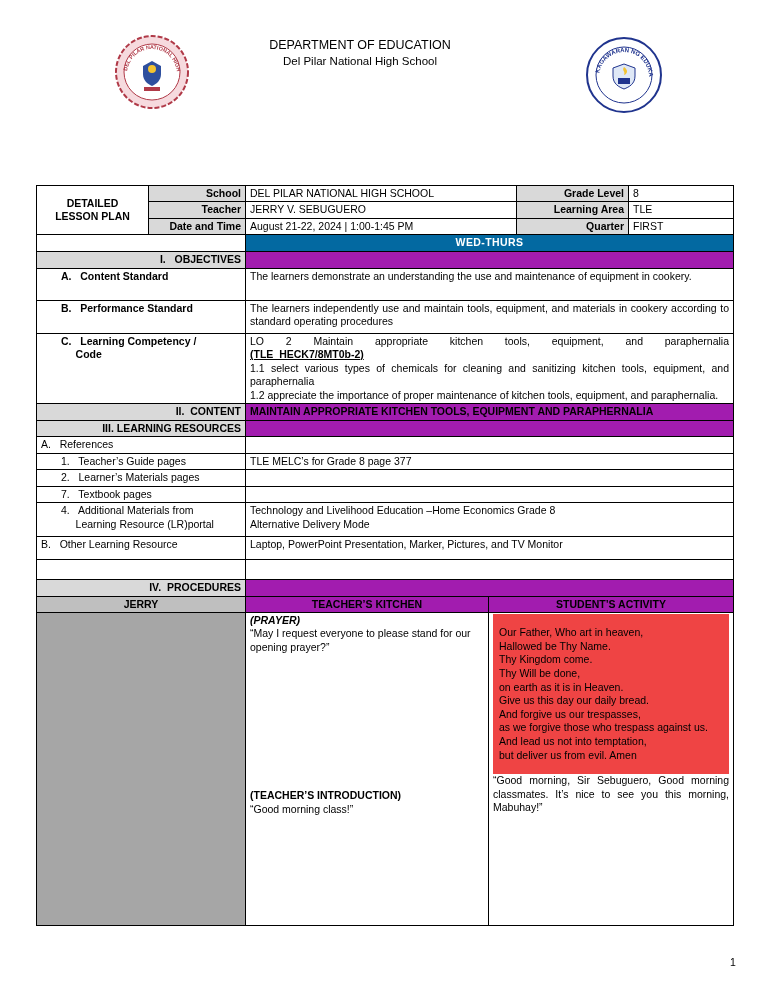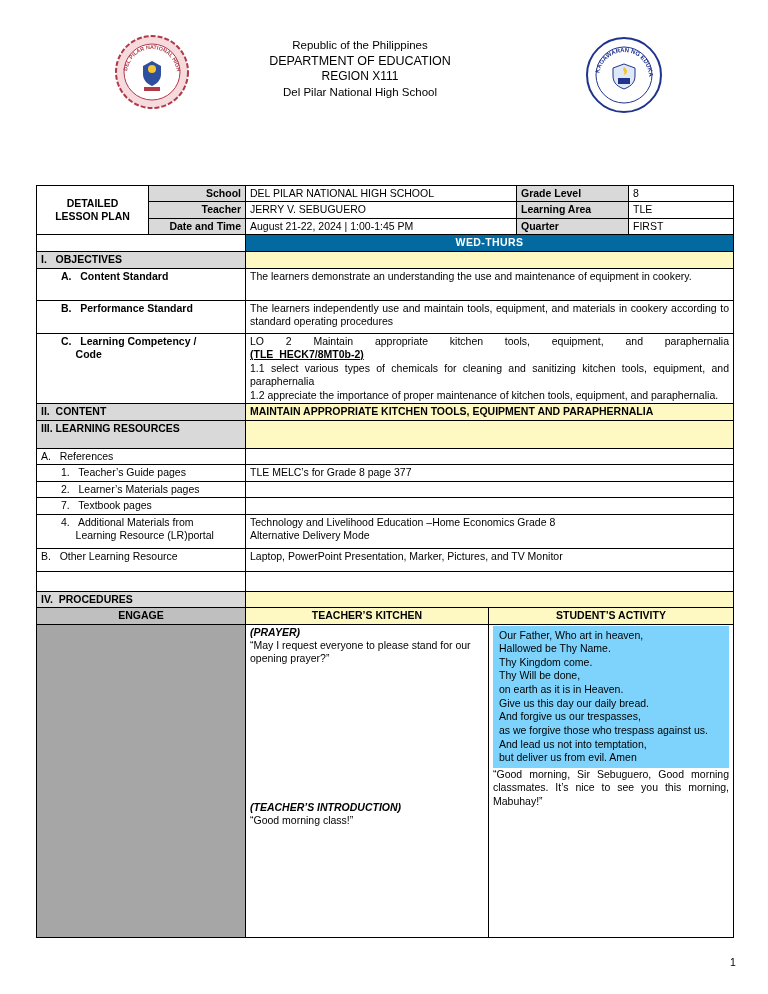--- a/index.html
+++ b/index.html
@@ -15,37 +15,37 @@
   .h-bold { font-weight:normal; font-size:12.5px; }
   .seal { position:absolute; }
   .seal-left  { left:114px; top:34px; }
   .seal-right { left:585px; top:36px; }
 
   
   .dlp-table { position:absolute; left:36px; top:185px; width:697px;
                border-collapse:collapse; table-layout:fixed; font-size:10.5px; }
   .dlp-table td { border:1px solid #000; padding:1px 4px; vertical-align:top;
                   line-height:1.28; overflow:hidden; }
-  .gray  { background:#d9d9d9; }
-  .blue  { background:#fef9c3; }
+  .gray  { background:#d9d9d9;text-align:right; }
+  .blue  { background:#a21caf; }
   .b     { font-weight:bold; }
   .bi    { font-weight:bold; font-style:italic; }
   .u     { text-decoration:underline; }
   .c     { text-align:center; }
   .right { text-align:right; }
   .vm    { vertical-align:middle !important; }
   .pre   { white-space:pre-wrap; }
   .j     { text-align:justify; }
   .jl    { text-align:justify; text-align-last:justify; }
   .ind   { padding-left:24px !important; }
   .banner{ background:#0369a1; color:#fff; font-weight:bold; text-align:center; letter-spacing:.4px; }
   .engage-cell { background:#bfbfbf; font-weight:bold; text-align:center; }
   .engage-col  { background:#a6a6a6; }
-  .prayer-box  { background:#7dd3fc; padding:3px 6px; white-space:pre-wrap; line-height:1.3; }
-  .gap-lg { margin-top:135px;font-style:italic; }
+  .prayer-box  { background:#ef4444; padding:12px 6px; white-space:pre-wrap; line-height:1.3; }
+  .gap-lg { margin-top:135px; }
   .gap-md { }
   .pagenum { position:absolute; left:730px; top:956px; font-size:10.5px; }
 </style>
 </head>
 <body>
 
 <div class="page">
 
   <svg class="seal seal-left" width="76" height="76" viewBox="0 0 76 76">
     <circle cx="38" cy="38" r="36" fill="#f6dade" stroke="#b03a48" stroke-width="2" stroke-dasharray="5 2"></circle>
@@ -55,23 +55,21 @@
       </defs>
     <text font-size="5.4" fill="#b03a48" font-weight="bold">
       <textPath href="#arcL" startOffset="4%">DEL PILAR NATIONAL HIGH SCHOOL</textPath>
     </text>
     <path d="M38 27 l9 5 v8 c0 7 -5 10 -9 12 c-4 -2 -9 -5 -9 -12 v-8 z" fill="#2e4f9e"></path>
     <circle cx="38" cy="35" r="4" fill="#f4c430"></circle>
     <rect x="30" y="53" width="16" height="4" fill="#b03a48"></rect>
   </svg>
 
   <div class="doc-header">
-    <div>Republic of the Philippines</div>
     <div class="h-bold">DEPARTMENT OF EDUCATION</div>
-    <div class="h-bold" style="font-size:12px">REGION X111</div>
     <div>Del Pilar National High School</div>
   </div>
 
   <svg class="seal seal-right" width="78" height="78" viewBox="0 0 78 78">
     <circle cx="39" cy="39" r="37" fill="#ffffff" stroke="#20348e" stroke-width="2"></circle>
     <circle cx="39" cy="39" r="28" fill="#ffffff" stroke="#20348e" stroke-width="1"></circle>
     <defs>
         <path id="arcR" d="M 14 41 A 25 25 0 1 1 64 41" fill="none"></path>
       </defs>
     <text font-size="6" fill="#20348e" font-weight="bold">
@@ -143,21 +141,21 @@
         <div class="j">1.1 select various types of chemicals for cleaning and sanitizing kitchen tools, equipment, and paraphernalia</div>
         <div class="j">1.2 appreciate the importance of proper maintenance of kitchen tools, equipment, and paraphernalia.</div>
       </td>
     </tr>
 
     <tr style="height:17px">
       <td colspan="2" class="gray b pre">II.  CONTENT</td>
       <td colspan="4" class="blue b">MAINTAIN APPROPRIATE KITCHEN TOOLS, EQUIPMENT AND PARAPHERNALIA</td>
     </tr>
 
-    <tr style="height:28px">
+    <tr style="height:16px">
       <td colspan="2" class="gray b pre">III. LEARNING RESOURCES</td>
       <td colspan="4" class="blue"></td>
     </tr>
 
     <tr style="height:15px">
       <td colspan="2" class="pre">A.   References</td>
       <td colspan="4"></td>
     </tr>
 
     <tr style="height:16px">
@@ -188,21 +186,21 @@
       <td colspan="2"></td>
       <td colspan="4"></td>
     </tr>
 
     <tr style="height:16px">
       <td colspan="2" class="gray b pre">IV.  PROCEDURES</td>
       <td colspan="4" class="blue"></td>
     </tr>
 
     <tr style="height:16px">
-      <td colspan="2" class="engage-cell">ENGAGE</td>
+      <td colspan="2" class="engage-cell">JERRY</td>
       <td class="blue b c">TEACHER’S KITCHEN</td>
       <td colspan="3" class="blue b c">STUDENT’S ACTIVITY</td>
     </tr>
 
     <tr style="height:313px">
       <td colspan="2" class="engage-col"></td>
       <td>
         <div class="bi">(PRAYER)</div>
         <div>“May I request everyone to please stand for our opening prayer?”</div>
         <div class="b gap-lg">(TEACHER’S INTRODUCTION)</div>

